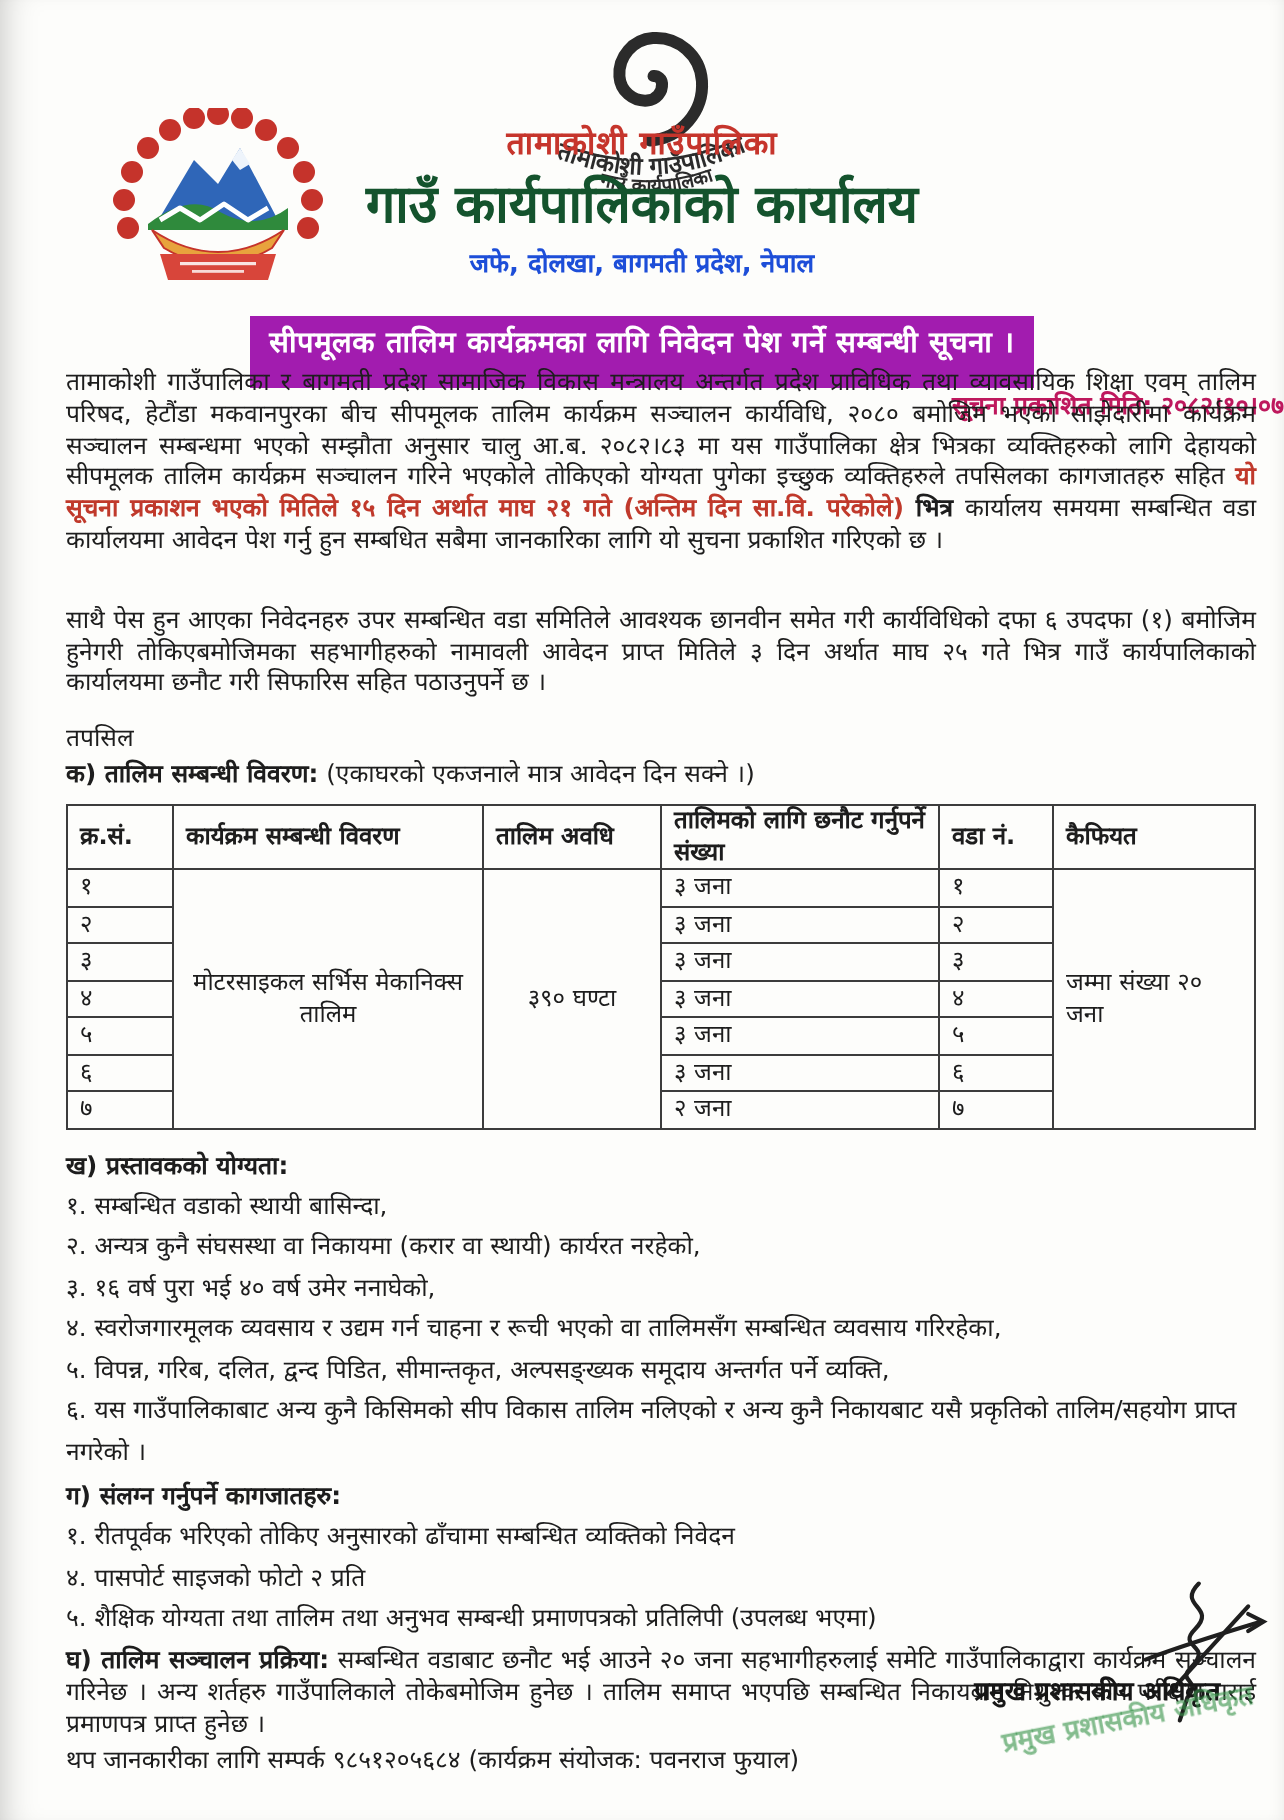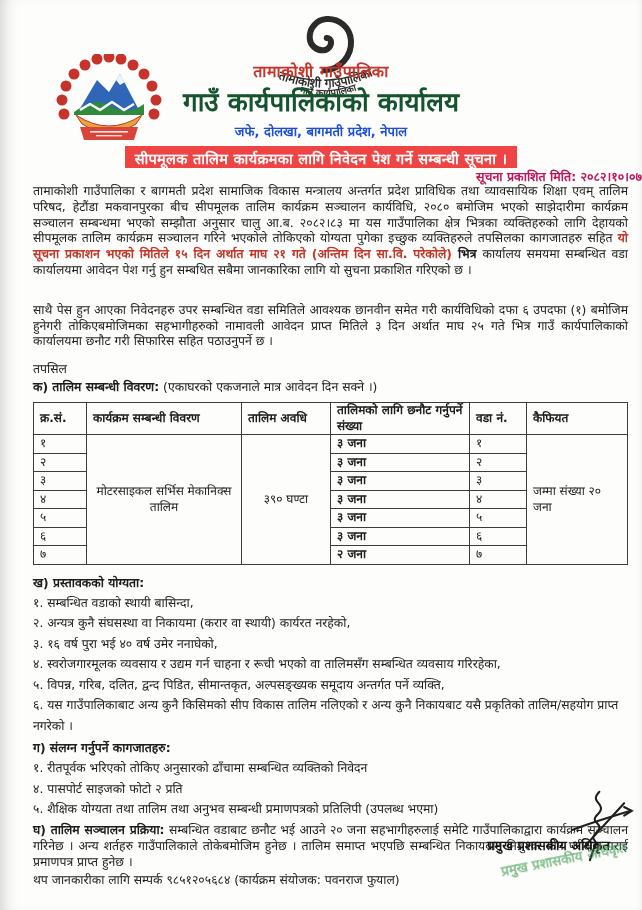--- a/index.html
+++ b/index.html
@@ -10,41 +10,41 @@
     color:#1d1d1d;
     box-shadow:inset 14px 0 18px -14px rgba(0,0,0,.25), inset -6px 0 10px -8px rgba(0,0,0,.12);
   }
   
   .emblem{position:absolute;left:50px;top:54px;width:118px;height:108px;}
   .ink-stamp{position:absolute;left:258px;top:0px;width:140px;height:112px;transform:rotate(-4deg);mix-blend-mode:multiply;opacity:.9;}
   .head{position:relative;text-align:center;padding-top:60px;}
   .muni{font-size:16px;font-weight:bold;color:#c6352c;letter-spacing:.5px;}
   .office{font-size:26px;font-weight:bold;color:#14532d;margin-top:1px;}
   .addr{font-size:13px;font-weight:bold;color:#1d4ed8;margin-top:3px;}
-  .blue-bar{display:inline-block;margin-top:6px;padding:2px 10px 0;background:#ef4444;color:#fff;
+  .blue-bar{display:inline-block;margin-top:18px;padding:2px 10px 14px;background:#a21caf;color:#fff;
             font-size:14.5px;font-weight:bold;letter-spacing:.3px;}
   .pub-date{margin-top:0;font-size:12.5px;font-weight:bold;color:#be185d;text-align:right;}
   
   .main{position:absolute;left:33px;right:14px;top:184px;font-size:12.3px;line-height:15.8px;}
   .para{margin:0;text-align:justify;}
   .p2{margin-top:24px;}
   .red-b{color:#c0392b;font-weight:bold;}
   .blk-b{font-weight:bold;}
   .tapasil{margin-top:12px;}
   .a-line{margin-top:2px;}
   .a-line b{font-weight:bold;text-align:center;}
   
   table.t{border-collapse:collapse;width:100%;margin-top:6px;font-size:12px;}
   table.t th,table.t td{border:1px solid #3c3c3c;padding:0 6px;vertical-align:middle;}
   table.t th{height:21px;font-weight:bold;text-align:left;}
   table.t td{height:17.5px;}
   .c-sn{width:40px;padding-left:8px;}
   .c-prog{width:142px;text-align:center;}
   .c-dur{width:76px;text-align:center;}
-  .c-cnt{width:126px;font-weight:bold;}
+  .c-cnt{width:126px;}
   .c-ward{width:44px;padding-left:8px;}
   .c-rem{text-align:left;}
   th.c-dur,th.c-prog{text-align:center;}
   
   .sec-title{margin-top:8px;font-weight:bold;line-height:20px;}
   .item{line-height:20.5px;}
   .d-para{margin-top:2px;text-align:justify;line-height:16px;}
   .contact{margin-top:2px;line-height:16px;}
   
   .sig-scribble{position:absolute;right:6px;top:788px;width:96px;height:76px;}

